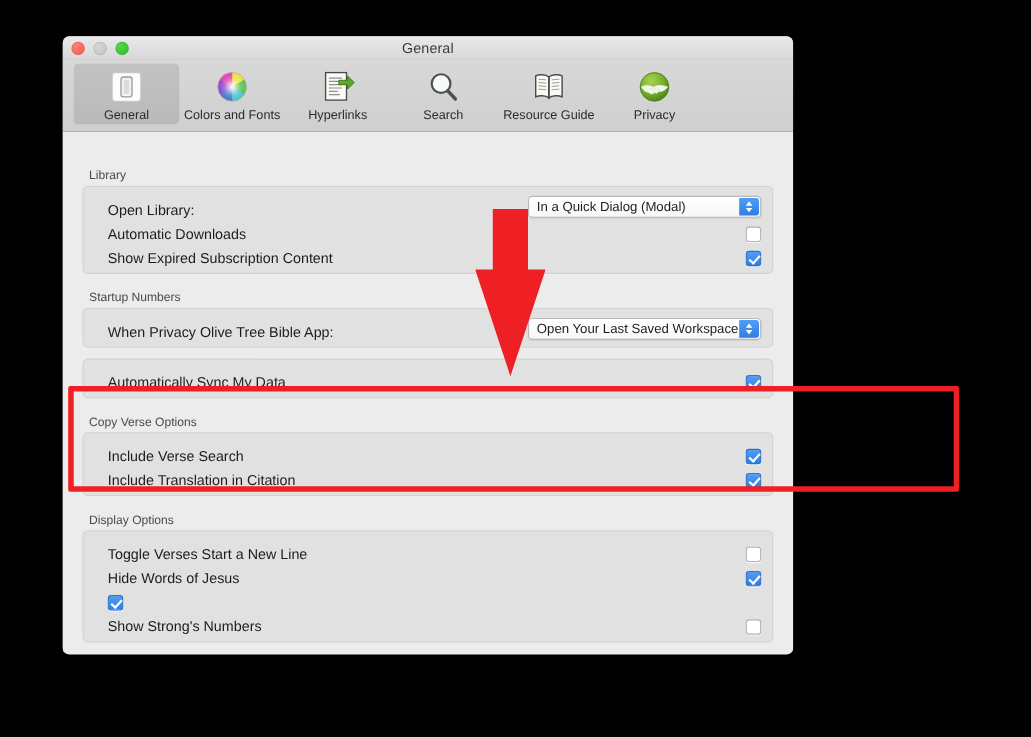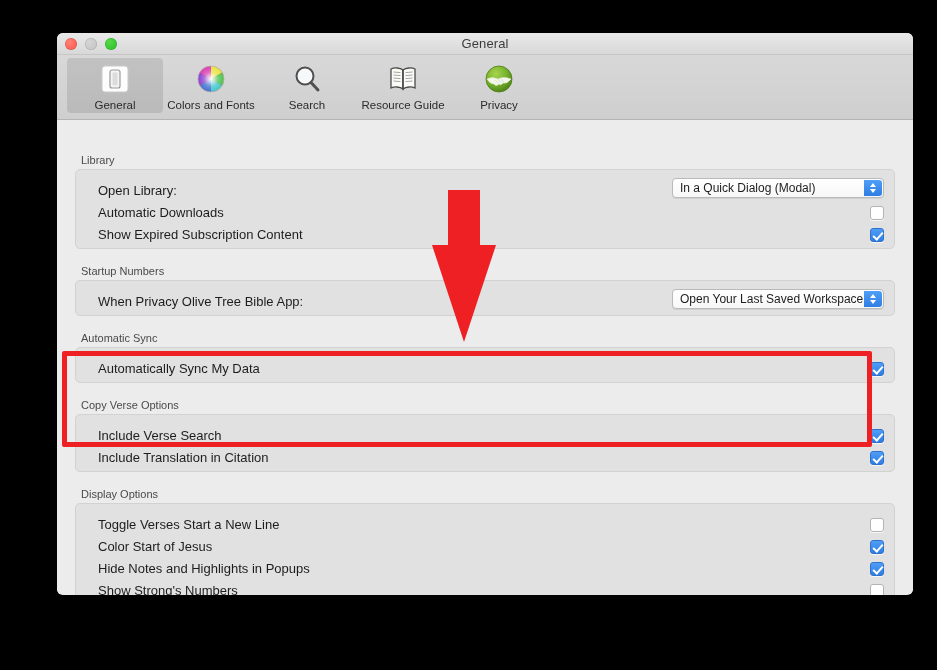--- a/index.html
+++ b/index.html
@@ -7,21 +7,21 @@
     width: 937px; height: 670px;
     background: #000;
     font-family: "Liberation Sans", sans-serif;
     overflow: hidden;
   }
 
   
   .window {
     position: absolute;
     left: 57px; top: 33px;
-    width: 856px; height: 562px;
+    width: 664px; height: 562px;
     background: #ececec;
     border-radius: 6px 6px 6px 6px;
     box-shadow: 0 0 0 0.5px rgba(0,0,0,0.35);
     overflow: hidden;
   }
 
   
   .titlebar {
     position: relative;
     height: 22px;
@@ -235,20 +235,37 @@
             <path d="M16 16 L4.7 22.5 A13 13 0 0 1 4.7 9.5 Z" fill="#8a3fd0"></path>
             <path d="M16 16 L4.7 9.5 A13 13 0 0 1 16 3 Z" fill="#d93ab0"></path>
             <circle cx="16" cy="16" r="13" fill="url(#cw)"></circle>
             <circle cx="16" cy="16" r="13" fill="none" stroke="#b9b9b9" stroke-width="0.7"></circle>
           </g>
         </svg>
       </div>
       <div class="tb-label">Colors and Fonts</div>
     </div>
 
+    <div class="tb-item">
+      <div class="tb-icon">
+        <svg width="32" height="32" viewBox="0 0 32 32">
+          <rect x="5" y="3" width="19" height="25" fill="#fbfbf6" stroke="#4a4a4a" stroke-width="1.2"></rect>
+          <g stroke="#8d8d8d" stroke-width="1.1">
+            <line x1="8" y1="8" x2="20" y2="8"></line>
+              <line x1="8" y1="11" x2="20" y2="11"></line>
+            <line x1="8" y1="14" x2="20" y2="14"></line>
+              <line x1="8" y1="17" x2="20" y2="17"></line>
+            <line x1="8" y1="20" x2="16" y2="20"></line>
+              <line x1="8" y1="23" x2="18" y2="23"></line>
+          </g>
+          <path d="M17 10 h8 v-4 l6 6 -6 6 v-4 h-8 z" fill="#5fa827" stroke="#3d7414" stroke-width="0.8"></path>
+        </svg>
+      </div>
+      <div class="tb-label">Hyperlinks</div>
+    </div>
 
     <div class="tb-item">
       <div class="tb-icon">
         <svg width="32" height="32" viewBox="0 0 32 32">
           <circle cx="14" cy="13" r="8.5" fill="#fdfdfd" stroke="#4f4f4f" stroke-width="2"></circle>
           <circle cx="14" cy="13" r="6.6" fill="#f4f7f9" opacity="0.8"></circle>
           <line x1="20" y1="19.5" x2="27" y2="27" stroke="#4f4f4f" stroke-width="3" stroke-linecap="round"></line>
         </svg>
       </div>
       <div class="tb-label">Search</div>
@@ -335,21 +352,20 @@
             <span class="popup-arrows">
                 <i class="up"></i>
                 <i class="down"></i>
               </span>
           </div>
         </div>
       </div>
     </div>
 
     <div class="group">
-      <div class="group-title">Automatic Sync</div>
       <div class="group-box">
         <div class="row">
           <span class="row-label">Automatically Sync My Data</span>
           <span class="checkbox checked"></span>
         </div>
       </div>
     </div>
 
     <div class="group">
       <div class="group-title">Copy Verse Options</div>
@@ -366,25 +382,24 @@
     </div>
 
     <div class="group">
       <div class="group-title">Display Options</div>
       <div class="group-box">
         <div class="row">
           <span class="row-label">Toggle Verses Start a New Line</span>
           <span class="checkbox"></span>
         </div>
         <div class="row">
-          <span class="row-label">Color Start of Jesus</span>
-          <span class="checkbox checked"></span>
-        </div>
-        <div class="row">
-          <span class="row-label">Hide Notes and Highlights in Popups</span>
+          <span class="row-label">Hide Words of Jesus</span>
+          <span class="checkbox checked"></span>
+        </div>
+        <div class="row">
           <span class="checkbox checked"></span>
         </div>
         <div class="row">
           <span class="row-label">Show Strong's Numbers</span>
           <span class="checkbox"></span>
         </div>
       </div>
     </div>
 
   </div>

